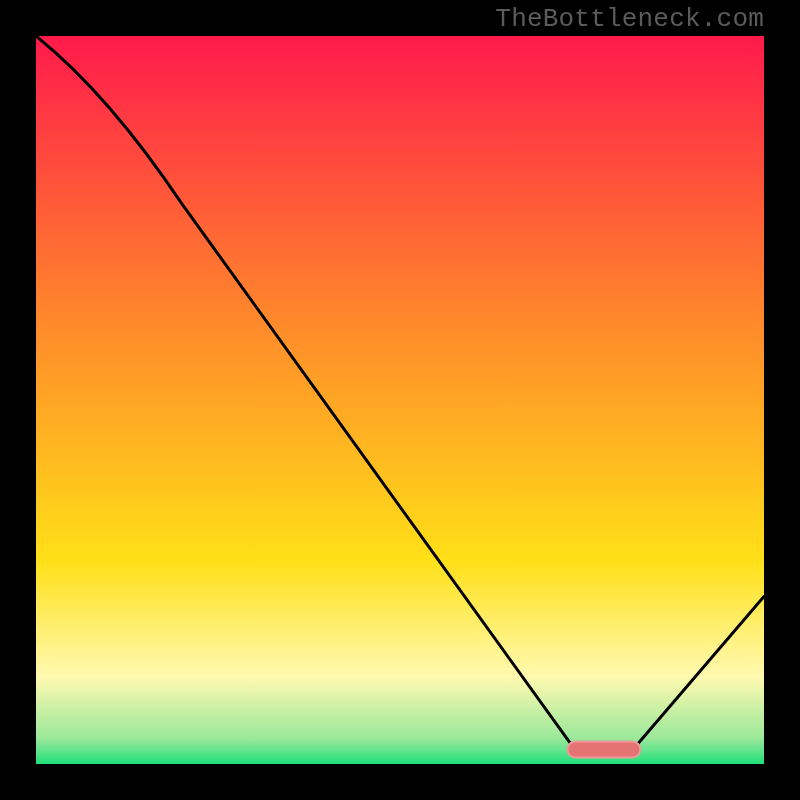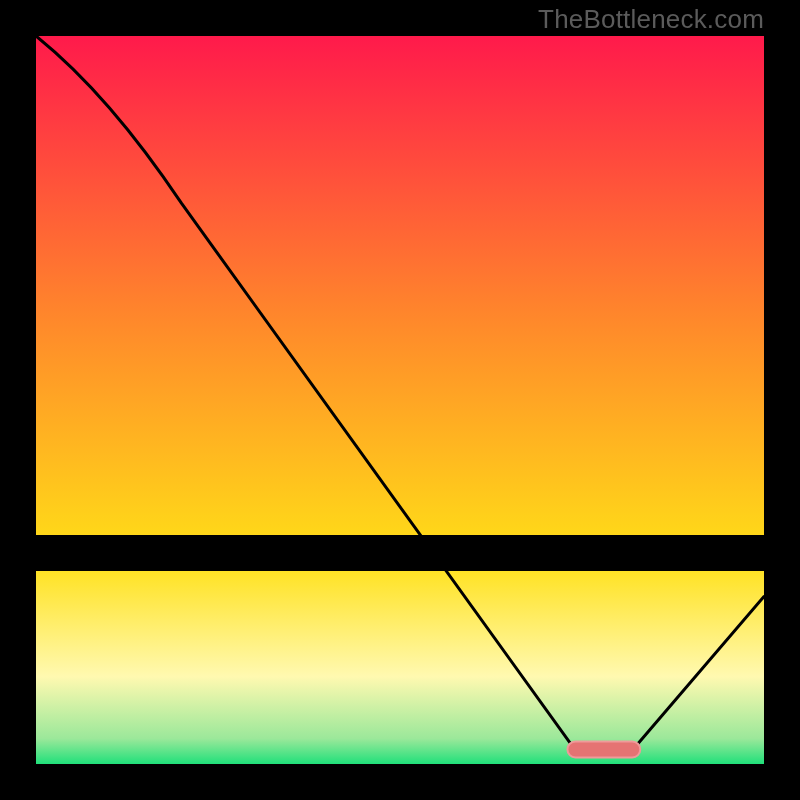--- a/index.html
+++ b/index.html
@@ -7,21 +7,22 @@
     padding: 0;
     width: 800px;
     height: 800px;
     background: #000;
     font-family: Arial, Helvetica, sans-serif;
     overflow: hidden;
   }
   .container {
     position: relative;
     width: 800px;
-    height: 571px;
+    height: 800px;
+    font-family: Liberation Mono, monospace;
   }
   .watermark {
     position: absolute;
     top: 4px;
     right: 36px;
     color: #5b5b5b;
     font-size: 26px;
     font-weight: 500;
     letter-spacing: 0.2px;
     z-index: 40;

